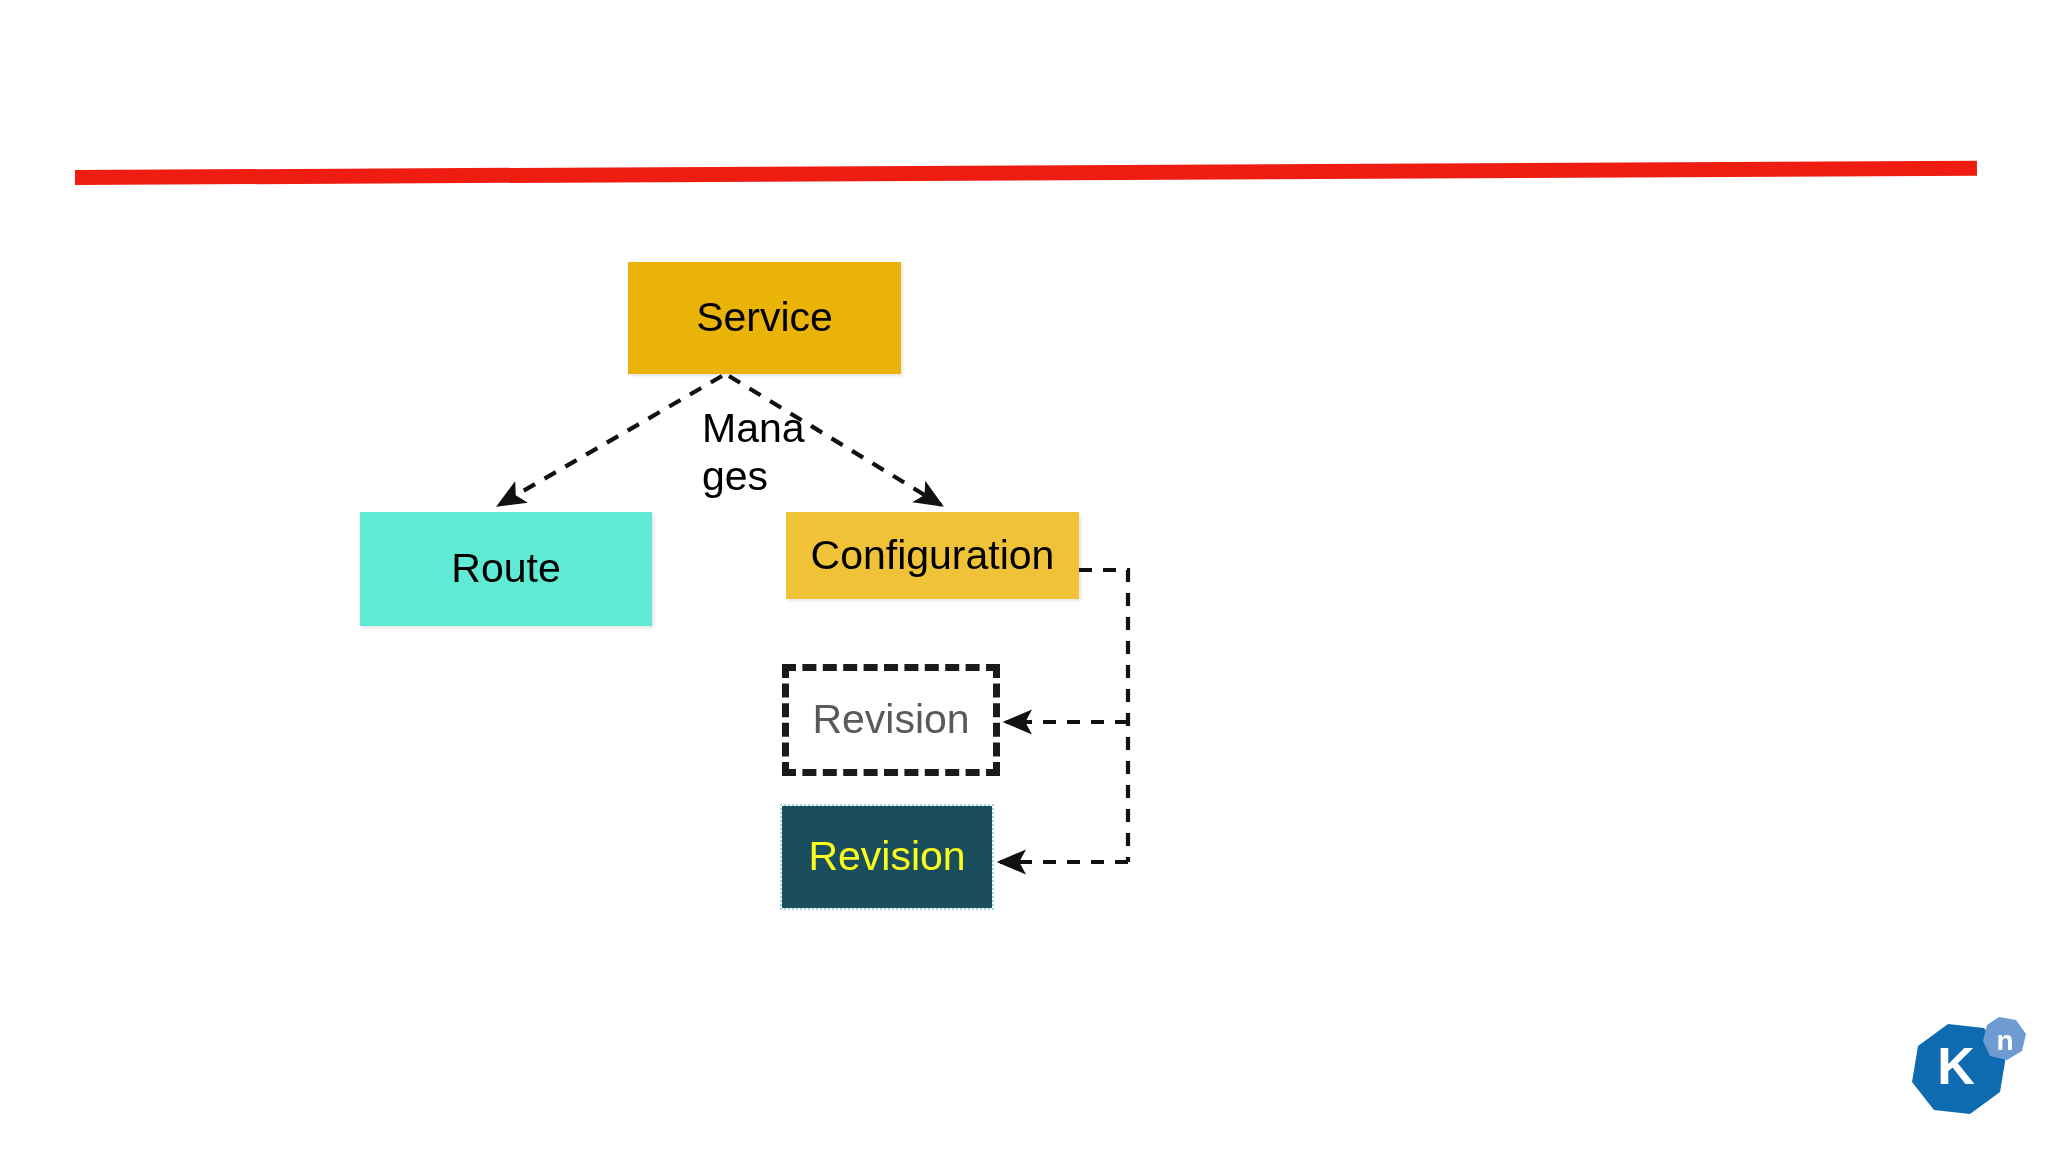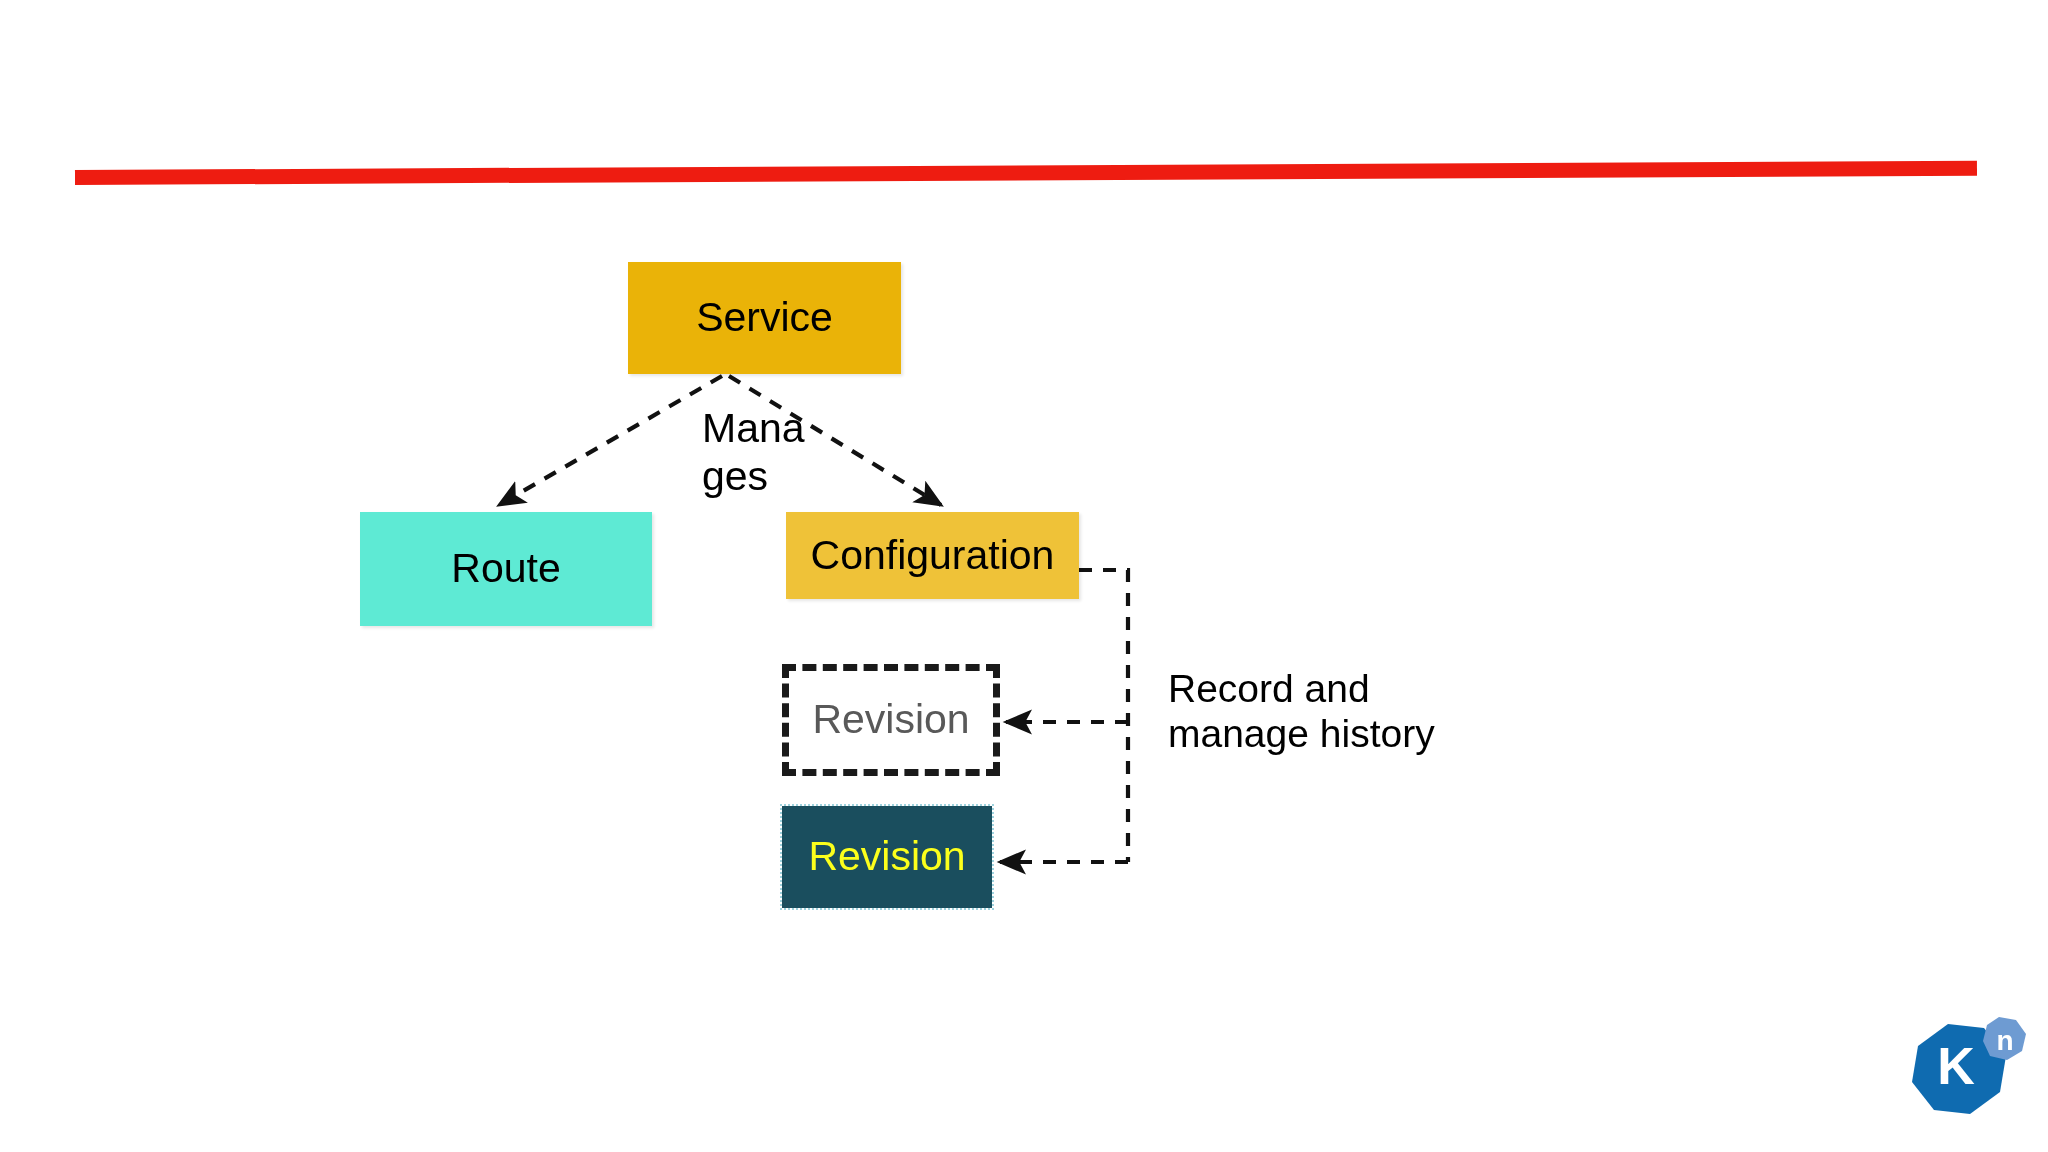--- a/index.html
+++ b/index.html
@@ -182,24 +182,20 @@
   <div class="node" id="node-route">Route</div>
 
   <div class="node" id="node-configuration">Configuration</div>
 
   <div class="node" id="node-revision-placeholder">Revision</div>
 
   <div class="node" id="node-revision-active">Revision</div>
 
   <div class="label" id="label-manages">Manages</div>
 
-  <div class="label" id="label-record-history">
-    <div>Record and</div>
-    <div>manage history</div>
-  </div>
 
   <svg id="logo-knative" viewBox="0 0 130 122" xmlns="http://www.w3.org/2000/svg">
 
     <polygon points="50,10 86,14 108,42 102,78 72,100 36,96 14,68 20,32" fill="#0F6BB0"></polygon>
 
     <polygon points="101,3 118,6 128,20 124,37 109,46 92,42 85,27 89,11" fill="#6E9BD2"></polygon>
     <text x="58" y="70" fill="#ffffff" font-family="Liberation Sans, sans-serif" font-size="52" font-weight="bold" text-anchor="middle">K</text>
     <text x="107" y="36" fill="#ffffff" font-family="Liberation Sans, sans-serif" font-size="28" font-weight="bold" text-anchor="middle">n</text>
   </svg>
 

